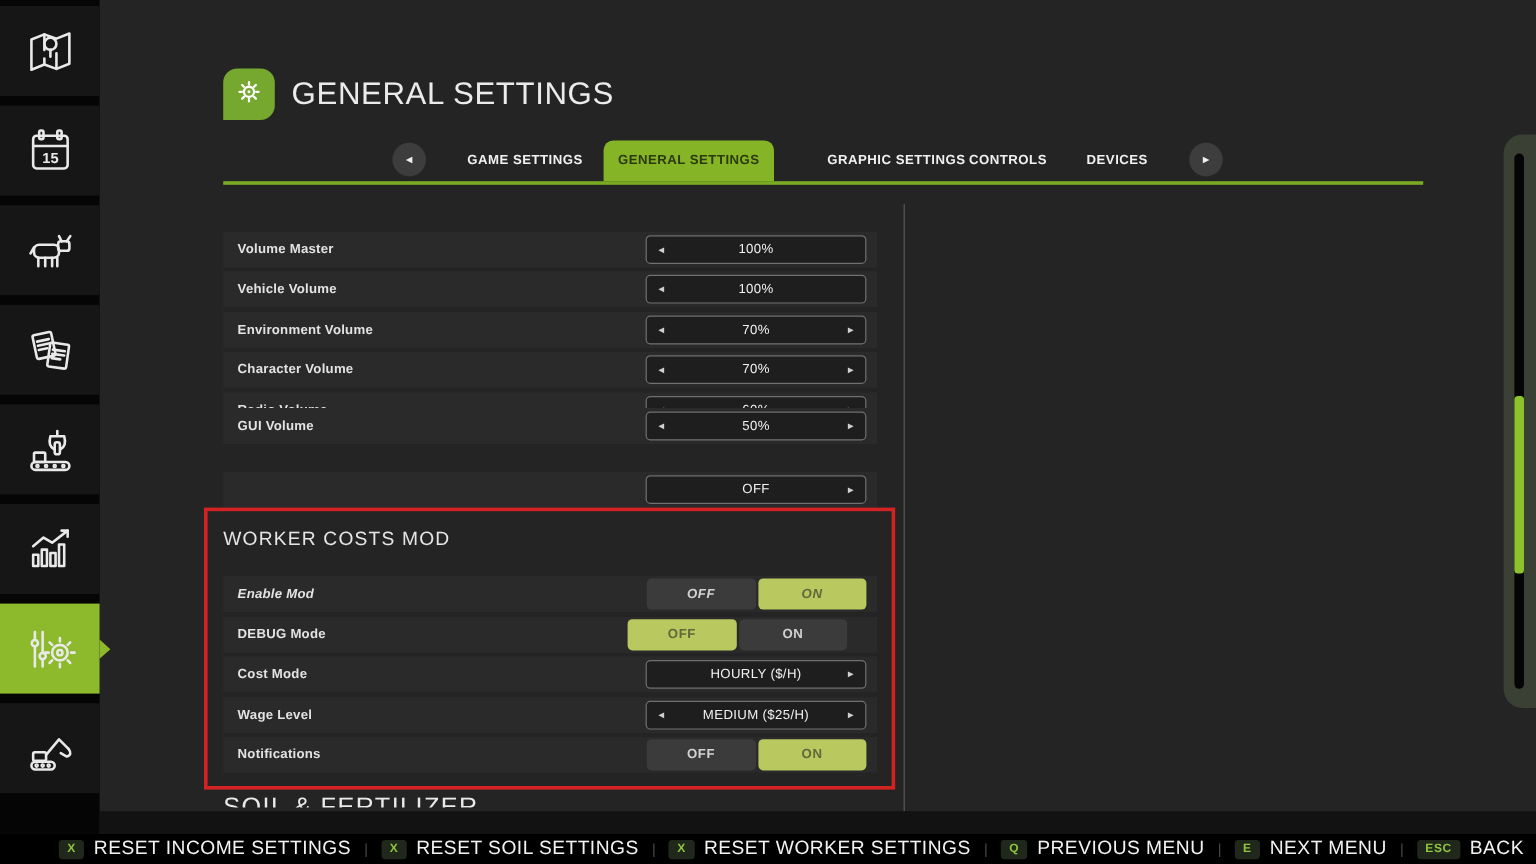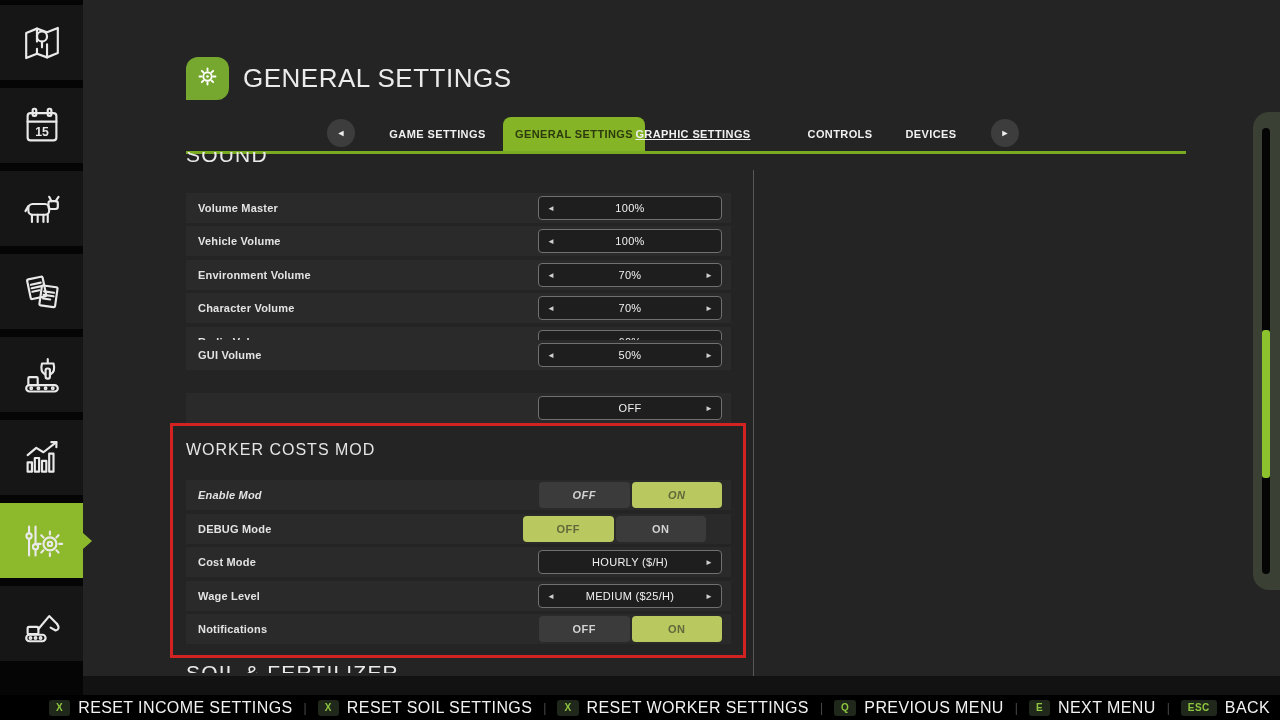--- a/index.html
+++ b/index.html
@@ -196,29 +196,26 @@
 
   <div id="tab-prev" class="tab-circle">
     <span>◄</span>
   </div>
   <div id="tab-next" class="tab-circle">
     <span>►</span>
   </div>
   <div id="tabs-host">
       <div class="tab" style="left: 385px; width: 105px; text-align: center;">GAME SETTINGS</div>
       <div class="tab active" style="left: 503px; width: 142px;">GENERAL SETTINGS</div>
-      <div class="tab" style="left: 632px; width: 122px; text-decoration: underline;">GRAPHIC SETTINGS</div>
+      <div class="tab" style="left: 686px; width: 122px;">GRAPHIC SETTINGS</div>
       <div class="tab" style="left: 800px; width: 80px;">CONTROLS</div>
       <div class="tab" style="left: 895px; width: 72px;">DEVICES</div>
     </div>
   <div id="tab-underline"></div>
 
-  <div id="sound-head" class="sec-head">
-    <span>SOUND</span>
-  </div>
   <div id="rows-host">
       <div class="set-row" style="top: 193px;">
         <span class="row-label">Volume Master</span>
         <div class="stepper">
           <span class="arr l">◄</span>
           <span class="sval">100%</span>
         </div>
       </div>
       <div class="set-row" style="top: 226px;">
         <span class="row-label">Vehicle Volume</span>

